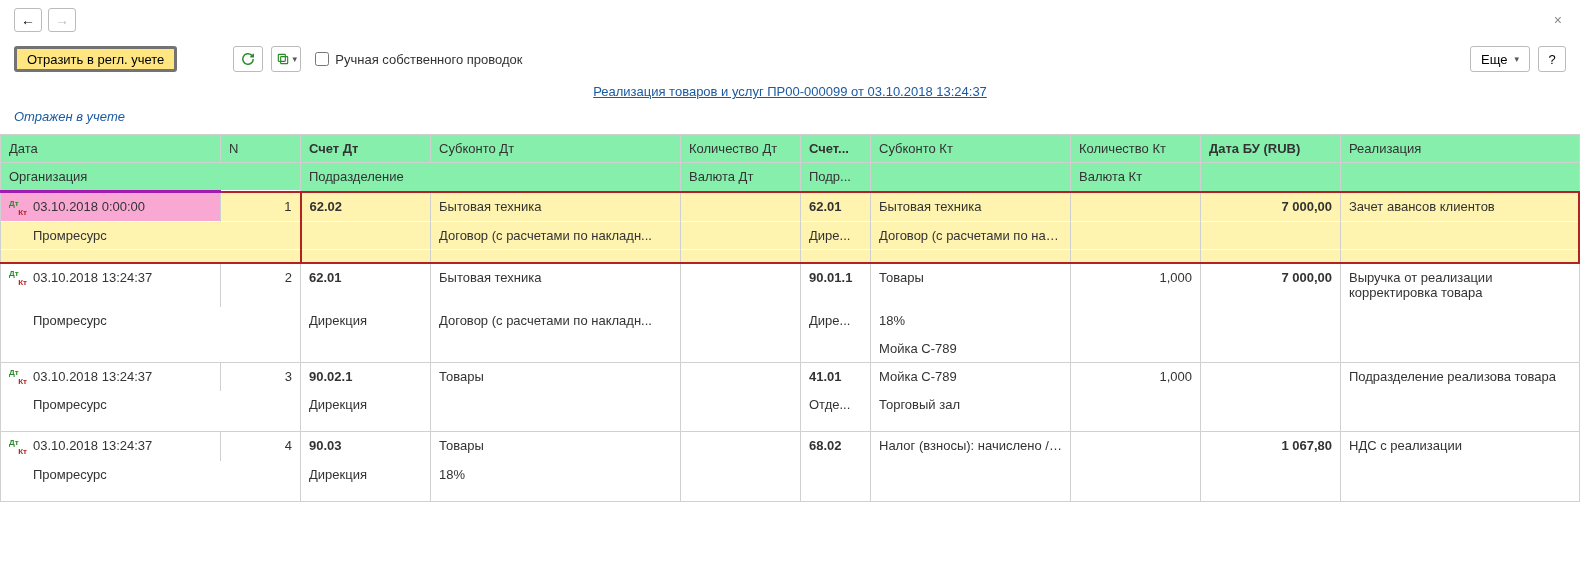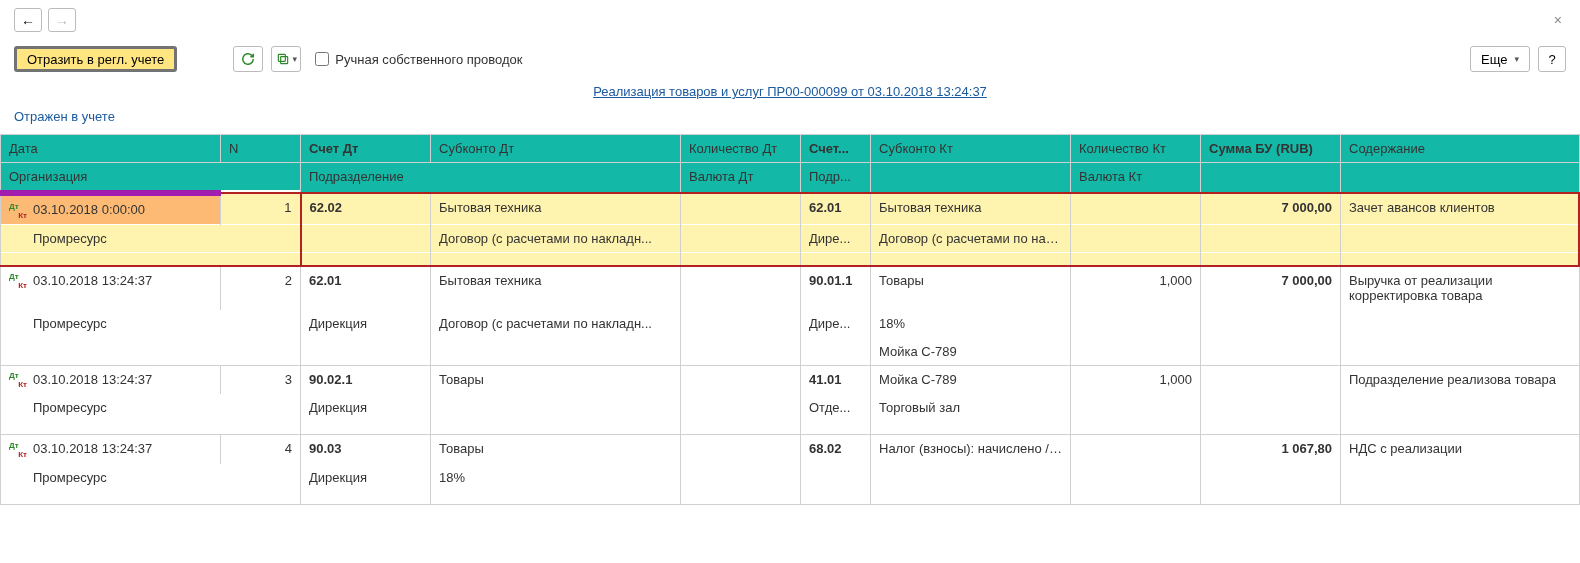--- a/index.html
+++ b/index.html
@@ -87,20 +87,21 @@
   }
   .link-line a {
     color: #1c5aa0;
     text-decoration: underline;
     font-size: 13px;
   }
   .status-line {
     padding: 4px 14px 10px 14px;
     color: #1c5aa0;
     font-size: 13px;
+    font-style: italic;
   }
   .grid {
     width: 100%;
     border-collapse: collapse;
     table-layout: fixed;
   }
   .grid col.c-date   { width: 220px; }
   .grid col.c-n      { width: 80px; }
   .grid col.c-acctdt { width: 130px; }
   .grid col.c-subdt  { width: 250px; }
@@ -113,21 +114,21 @@
 
   .grid th, .grid td {
     border: 1px solid #d0d0d0;
     padding: 6px 8px;
     vertical-align: top;
     overflow: hidden;
     text-overflow: ellipsis;
     white-space: nowrap;
   }
   .grid thead th {
-    background: #14b8a6;
+    background: #86efac;
     font-weight: normal;
     color: #333;
     text-align: left;
   }
   .grid thead th.bold { font-weight: bold; }
   .grid tbody td { background: #fff; }
   .grid tbody tr.no-bottom td { border-bottom-color: transparent; }
   .grid tbody tr.no-top td { border-top-color: transparent; }
 
   .grid td.right { text-align: right; }
@@ -218,37 +219,37 @@
   <thead>
     <tr>
       <th>Дата</th>
       <th>N</th>
       <th class="bold">Счет Дт</th>
       <th>Субконто Дт</th>
       <th>Количество Дт</th>
       <th class="bold">Счет...</th>
       <th>Субконто Кт</th>
       <th>Количество Кт</th>
-      <th class="bold">Сумма БУ (RUB)</th>
-      <th>Содержание</th>
+      <th class="bold">Дата БУ (RUB)</th>
+      <th>Реализация</th>
     </tr>
     <tr>
       <th colspan="2">Организация</th>
       <th colspan="2">Подразделение</th>
       <th>Валюта Дт</th>
       <th>Подр...</th>
       <th></th>
       <th>Валюта Кт</th>
       <th></th>
       <th></th>
     </tr>
   </thead>
   <tbody id="grid-body">
       <tr class="no-bottom">
-        <td style="background:#fdba74;border-top:6px solid #a21caf;"><span class="dtkt"></span>03.10.2018 0:00:00</td>
+        <td style="background:#f9a8d4;border-top:3px solid #a21caf;"><span class="dtkt"></span>03.10.2018 0:00:00</td>
         <td class="right" style="background:#fff3b0;border-top:2px solid #b22222;">1</td>
         <td class="bold" style="background:#fff3b0;border-top:2px solid #b22222;border-left:2px solid #b22222;">62.02</td>
         <td style="background:#fff3b0;border-top:2px solid #b22222;">Бытовая техника</td>
         <td class="right" style="background:#fff3b0;border-top:2px solid #b22222;"></td>
         <td class="bold" style="background:#fff3b0;border-top:2px solid #b22222;">62.01</td>
         <td style="background:#fff3b0;border-top:2px solid #b22222;">Бытовая техника</td>
         <td class="right" style="background:#fff3b0;border-top:2px solid #b22222;"></td>
         <td class="right bold" style="background:#fff3b0;border-top:2px solid #b22222;">7 000,00</td>
         <td style="background:#fff3b0;border-top:2px solid #b22222;border-right:2px solid #b22222;;white-space:normal">Зачет авансов клиентов</td>
       </tr>

